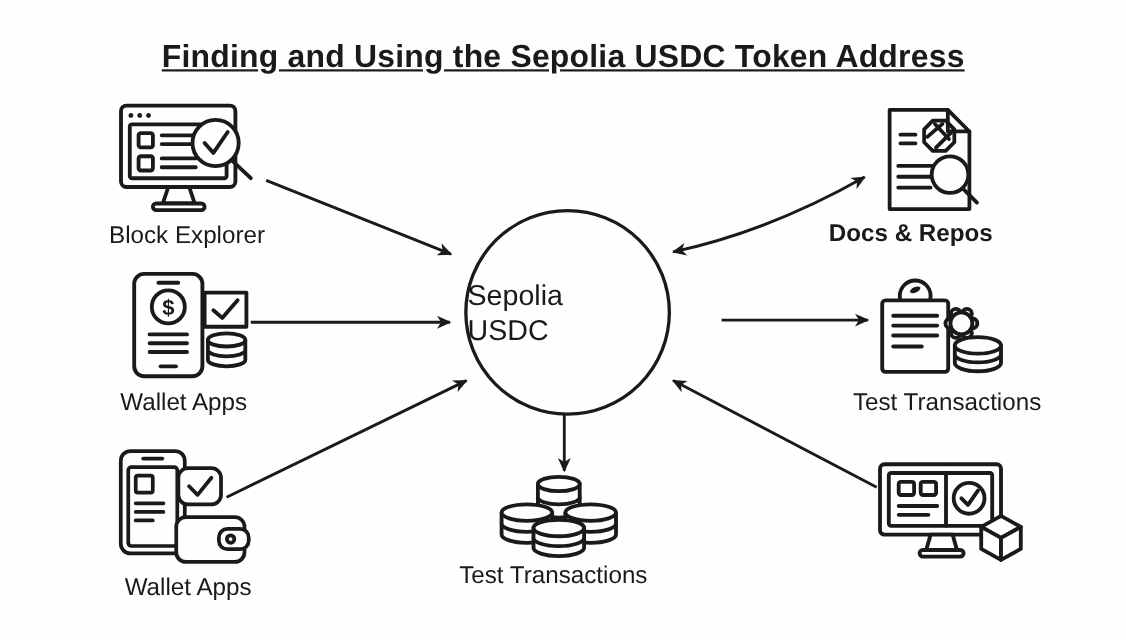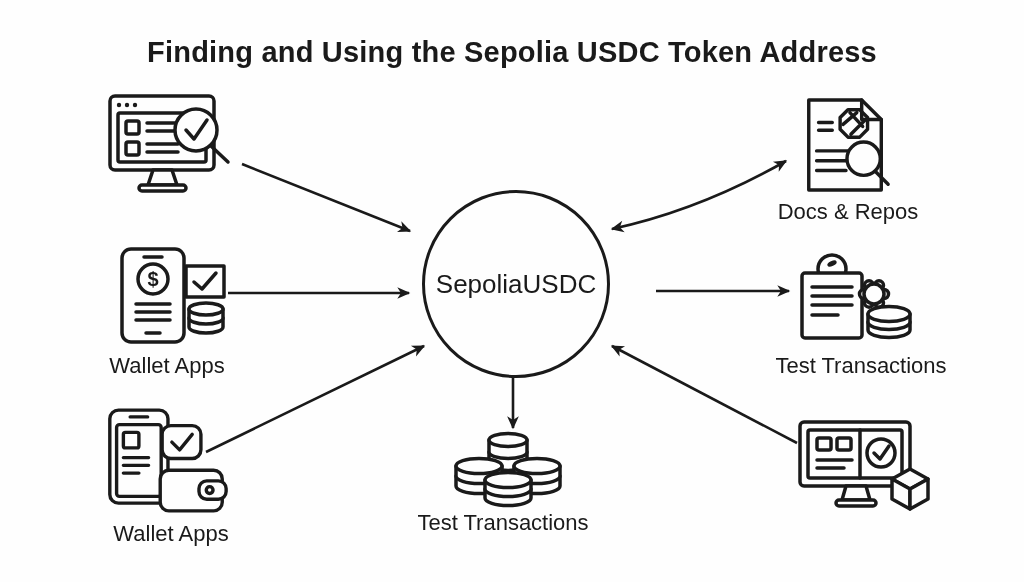--- a/index.html
+++ b/index.html
@@ -4,26 +4,26 @@
 <style>
   html,body{margin:0;padding:0;}
   body{
     width:1024px;height:582px;position:relative;overflow:hidden;
     background:#fefefe;color:#1a1a1a;
     font-family:"Liberation Sans", sans-serif;
   }
   .canvas{position:absolute;inset:0;}
   .title{
     position:absolute;top:36px;left:0;width:100%;text-align:center;
-    font-size:29px;font-weight:600;letter-spacing:.2px;
+    font-size:29px;font-weight:600;letter-spacing:.2px;text-decoration:underline;
   }
   .center-circle{
     position:absolute;left:422px;top:190px;width:182px;height:182px;
     border:3px solid #1a1a1a;border-radius:50%;background:#fefefe;
-    display:flex;flex-direction:row;align-items:center;justify-content:center;
+    display:flex;flex-direction:column;justify-content:center;
     font-size:26px;font-weight:500;line-height:1.24;z-index:3;
   }
   .icon{position:absolute;z-index:2;}
   .node-label{
     position:absolute;transform:translateX(-50%);white-space:nowrap;
     font-size:22px;font-weight:500;z-index:2;
   }
   .arrows{position:absolute;inset:0;z-index:1;}
   .arrow{fill:none;stroke:#1a1a1a;stroke-width:2.6;}
   .ic{fill:none;stroke:#1a1a1a;stroke-width:3.5;stroke-linecap:round;stroke-linejoin:round;}
@@ -67,20 +67,21 @@
     <rect class="ic" x="20" y="29" width="13" height="13" rx="2"></rect>
     <path class="ic" d="M41,31 H72 M41,39 H72"></path>
     <rect class="ic" x="20" y="50" width="13" height="13" rx="2"></rect>
     <path class="ic" d="M41,52 H72 M41,60 H72"></path>
     <circle class="icw" cx="90" cy="38" r="21"></circle>
     <path class="ic" d="M80,38 L88,47 L101,28"></path>
     <path class="ic" d="M105,54 L122,70"></path>
     <path class="icw" d="M47,78 L66,78 L71,93 L42,93 Z"></path>
     <rect class="icw" x="33" y="93" width="47" height="6" rx="3"></rect>
   </svg>
+  <div class="node-label" style="left:170px;top:201px;">Block Explorer</div>
 
   <svg class="icon" style="left:112px;top:246px;" width="122" height="100" viewBox="0 0 122 100">
     <rect class="ic" x="10" y="3" width="62" height="93" rx="9"></rect>
     <path class="ic" d="M32,11 H50"></path>
     <circle class="ic" cx="41" cy="33" r="15"></circle>
     <text class="ictext" x="41" y="40" text-anchor="middle" font-size="20">$</text>
     <path class="ic" d="M24,58 H58 M24,66 H58 M24,74 H58"></path>
     <path class="ic" d="M34,87 H48"></path>
     <rect class="icw" x="74" y="20" width="38" height="31"></rect>
     <path class="ic" d="M82,36 L90,43 L104,27"></path>
@@ -107,21 +108,21 @@
   <svg class="icon" style="left:796px;top:96px;" width="100" height="98" viewBox="0 0 100 100">
     <path class="icw" d="M12,4 H66 L86,24 V96 H12 Z"></path>
     <path class="ic" d="M66,4 V24 H86"></path>
     <path class="ic" d="M22,27 H36 M22,35 H36"></path>
     <polygon class="ic" points="52,14 64,14 72,22 72,34 64,42 52,42 44,34 44,22"></polygon>
     <path class="ic" d="M54,17 L67,31 M69,25 L55,39 M47,29 L61,17"></path>
     <path class="ic" d="M20,56 H52 M20,66 H58 M20,76 H50"></path>
     <circle class="icw" cx="68" cy="64" r="17"></circle>
     <path class="ic" d="M80,77 L93,90"></path>
   </svg>
-  <div class="node-label" style="left:848px;top:199px;">Docs &amp; Repos</div>
+  <div class="node-label" style="left:828px;top:199px;font-weight:bold;">Docs &amp; Repos</div>
 
   <svg class="icon" style="left:794px;top:252px;" width="122" height="92" viewBox="0 0 122 92">
     <circle class="icw" cx="38" cy="17" r="14"></circle>
     <ellipse class="icf" cx="38" cy="11.5" rx="5" ry="2.5" transform="rotate(-25 38 11.5)"></ellipse>
     <rect class="icw" x="8" y="21" width="60" height="65" rx="3"></rect>
     <path class="ic" d="M18,35 H58 M18,44 H58 M18,53 H58 M18,63 H44"></path>
     <g>
       <circle class="icw" cx="90" cy="42" r="4.5"></circle>
         <circle class="icw" cx="85" cy="50.7" r="4.5"></circle>
       <circle class="icw" cx="75" cy="50.7" r="4.5"></circle>

